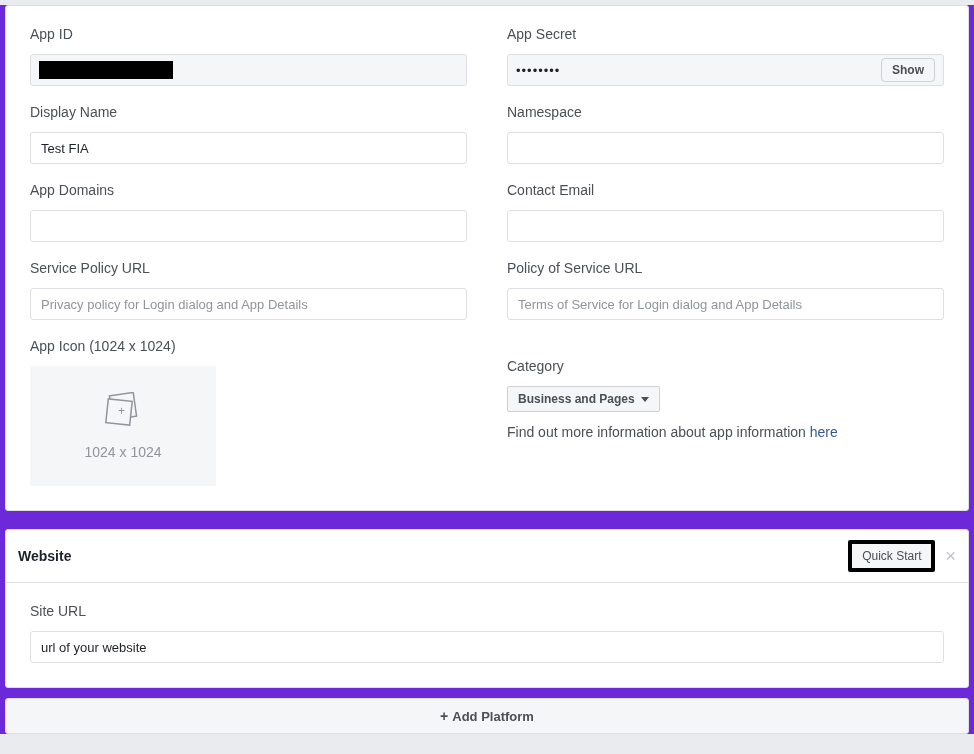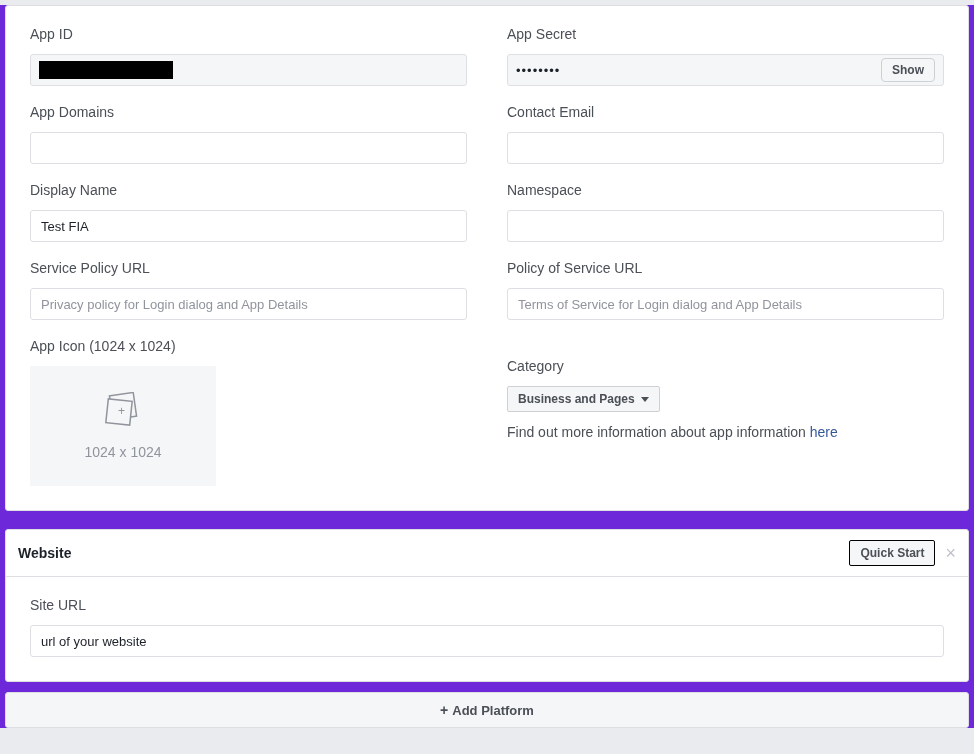--- a/index.html
+++ b/index.html
@@ -20,21 +20,21 @@
     .icon-upload { width: 186px; height: 120px; background: #f5f6f7; display: flex; flex-direction: column; align-items: center; justify-content: center; cursor: pointer; }
     .icon-upload svg { margin-bottom: 16px; }
     .icon-upload-text { color: #90949c; font-size: 14px; }
     .dropdown { display: inline-flex; align-items: center; background: #f5f6f7; border: 1px solid #ced0d4; border-radius: 2px; padding: 5px 10px; font-size: 12px; font-weight: bold; color: #4b4f56; cursor: pointer; }
     .dropdown-caret { margin-left: 6px; }
     .help-text { color: #4b4f56; font-size: 14px; margin-top: 12px; }
     .help-link { color: #365899; cursor: pointer; text-decoration: none; }
     .section-panel { background: #fff; border: 1px solid #dddfe2; border-radius: 3px; margin: 18px 5px 0 5px; }
     .section-header { display: flex; align-items: center; padding: 10px 12px; border-bottom: 1px solid #dddfe2; }
     .section-title { font-weight: bold; font-size: 14px; color: #1d2129; flex: 1; }
-    .qs-btn { background: #f5f6f7; border: 1px solid #000000; border-radius: 2px; padding: 5px 10px; font-size: 12px; font-weight: bold; color: #4b4f56; cursor: pointer; font-family: inherit; }
+    .qs-btn { background: #f5f6f7; border: 4px solid #000000; border-radius: 2px; padding: 5px 10px; font-size: 12px; font-weight: normal; color: #4b4f56; cursor: pointer; font-family: inherit; }
     .close-x { color: #bec2c9; font-size: 18px; margin-left: 10px; cursor: pointer; line-height: 1; }
     .section-body { padding: 20px 24px 24px 24px; }
     .add-platform-bar { background: #f5f6f7; border: 1px solid #dddfe2; border-radius: 3px; margin: 10px 5px 18px 5px; height: 36px; display: flex; align-items: center; justify-content: center; cursor: pointer; font-size: 13px; color: #4b4f56; font-weight: bold; }
     .plus { margin-right: 4px; font-size: 14px; }
     .col.spacer { margin-top: 20px; }
   </style>
 </head>
 <body>
 
 <div class="page">
@@ -53,36 +53,36 @@
           <label class="field-label">App Secret</label>
           <div class="readonly-box">
             <span class="secret-dots">••••••••</span>
             <button class="show-btn">Show</button>
           </div>
         </div>
       </div>
 
       <div class="row">
         <div class="col field-wrap">
-          <label class="field-label">App Domains</label>
-          <input class="text-input" type="text" value="" style="">
+          <label class="field-label">Display Name</label>
+          <input class="text-input" type="text" value="Test FIA" style="">
         </div>
         <div class="col field-wrap">
-          <label class="field-label">Contact Email</label>
+          <label class="field-label">Namespace</label>
           <input class="text-input" type="text" value="" style="">
         </div>
       </div>
 
       <div class="row">
         <div class="col field-wrap">
-          <label class="field-label">Display Name</label>
-          <input class="text-input" type="text" value="Test FIA" style="">
+          <label class="field-label">App Domains</label>
+          <input class="text-input" type="text" value="" style="">
         </div>
         <div class="col field-wrap">
-          <label class="field-label">Namespace</label>
+          <label class="field-label">Contact Email</label>
           <input class="text-input" type="text" value="" style="">
         </div>
       </div>
 
       <div class="row">
         <div class="col field-wrap">
           <label class="field-label">Service Policy URL</label>
           <input class="text-input" type="text" placeholder="Privacy policy for Login dialog and App Details" style="">
         </div>
         <div class="col field-wrap">

